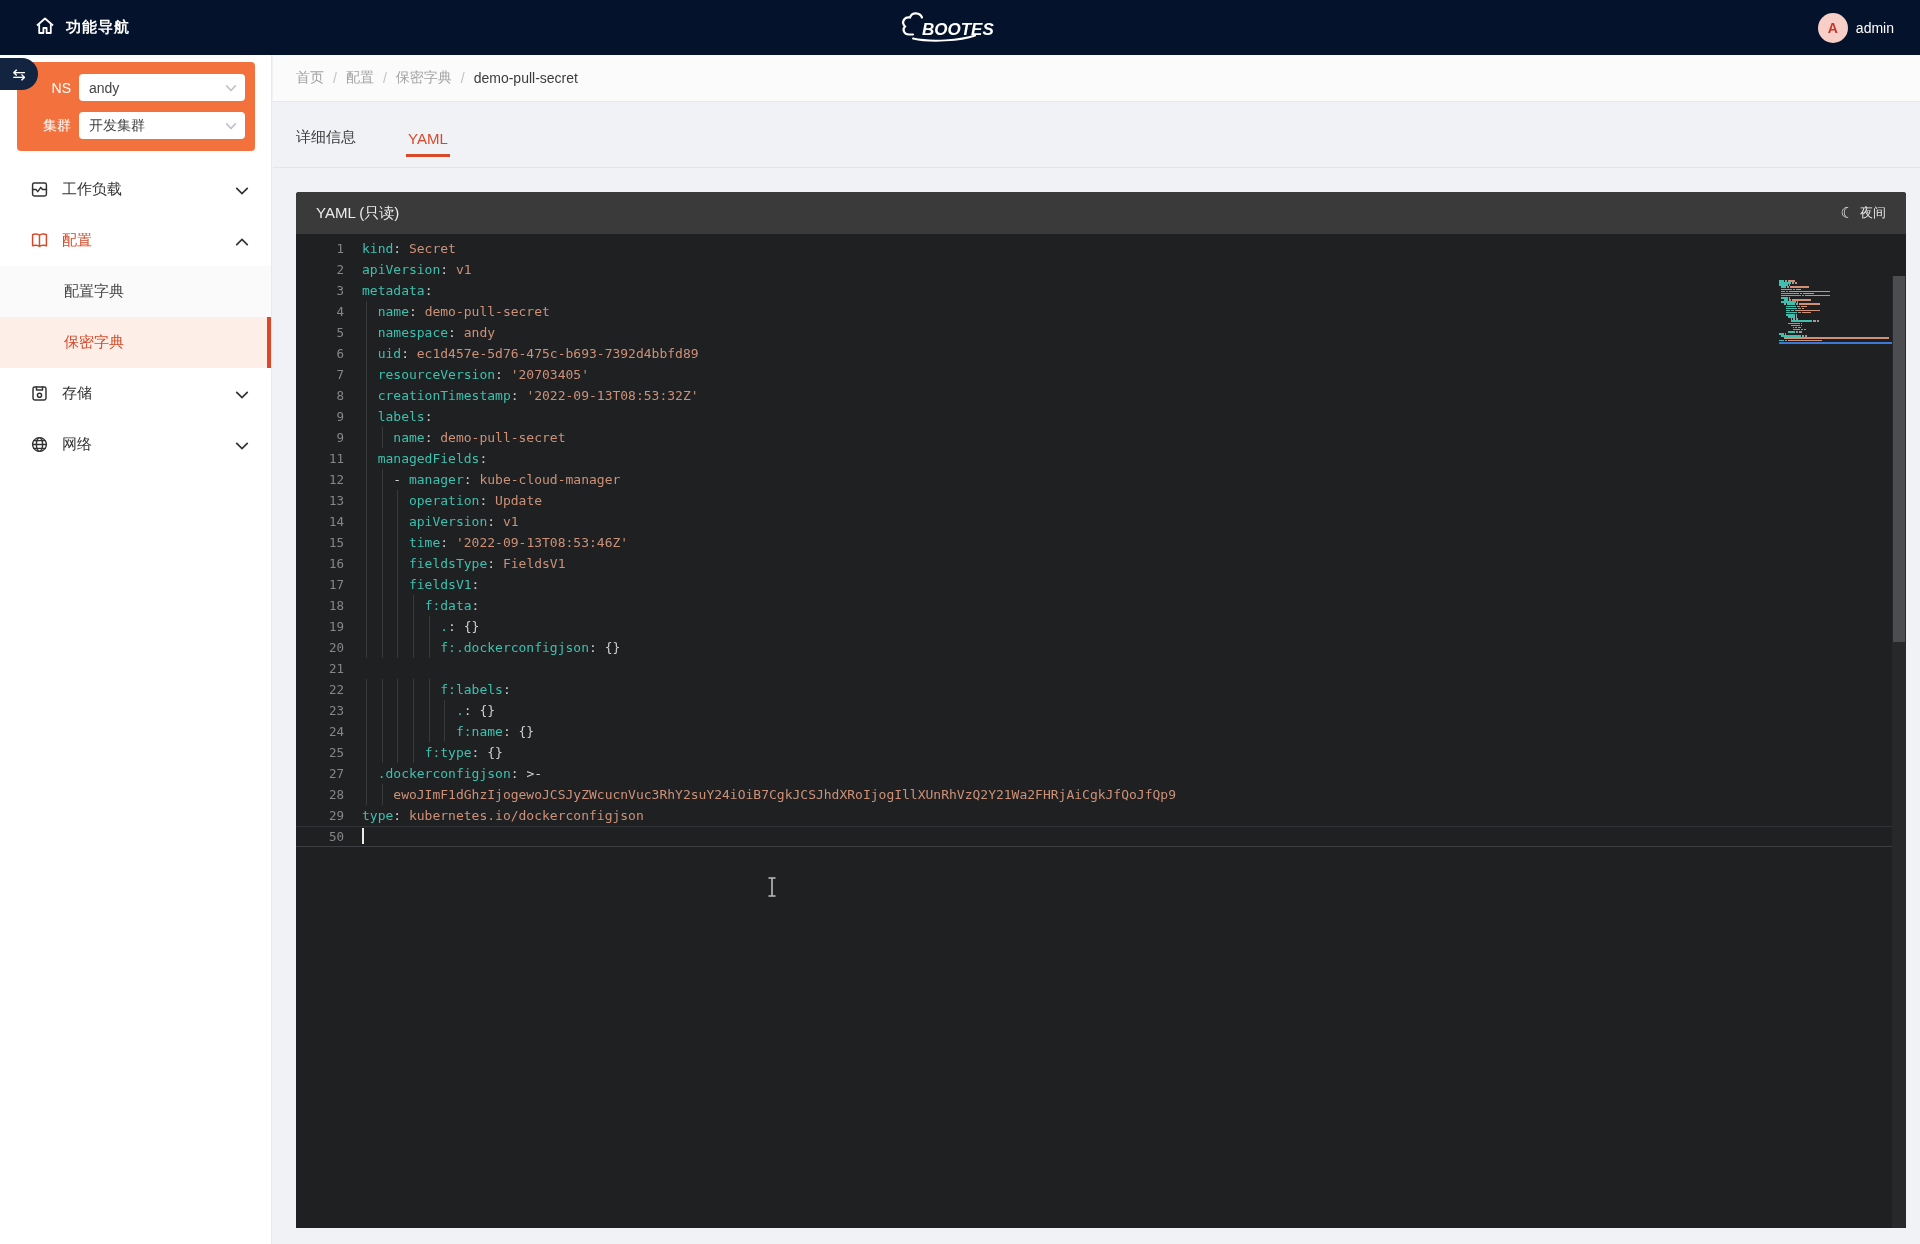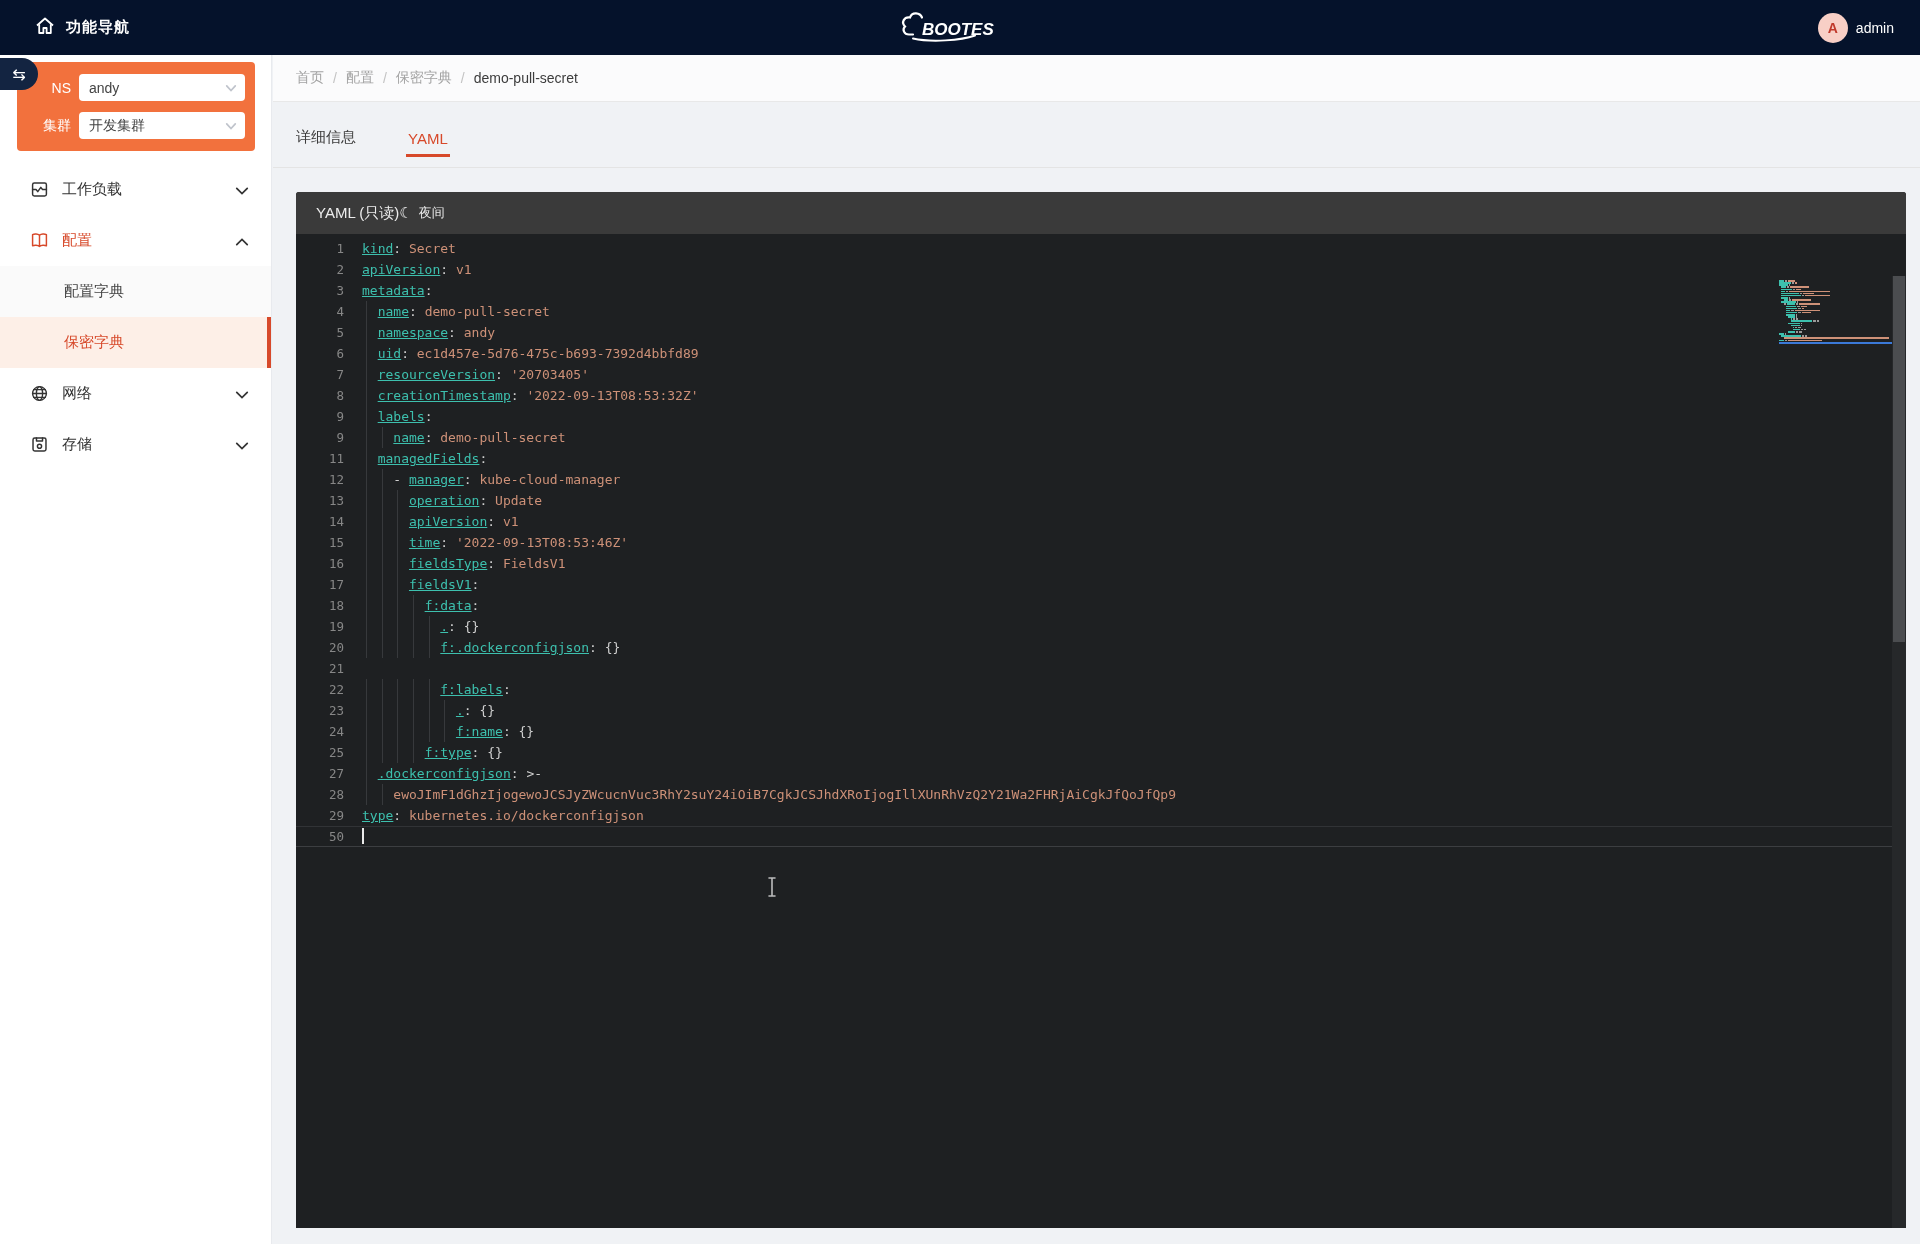--- a/index.html
+++ b/index.html
@@ -73,36 +73,36 @@
   .tab { font-size:15px; color:#3c3c3c; padding-bottom:20px; position:relative; cursor:pointer; }
   .tab.active { color:#d7492a; }
   .tab.active::after { content:""; position:absolute; left:-2px; right:-2px; bottom:10px; height:3px; background:#d7492a; }
   
   .editor {
     position:absolute; left:23px; top:137px; width:1610px; height:1036px;
     border-radius:3px 3px 0 0; overflow:hidden; background:#1e2022;
   }
   .ed-header {
     height:42px; background:#3a3a3a; color:#ececec; display:flex; align-items:center;
-    padding:0 20px; font-size:15px; 
+    padding:0 20px; font-size:15px; justify-content:space-between;
   }
   .night { display:flex; align-items:center; gap:6px; font-size:13px; color:#e8e8e8; cursor:pointer; }
   .night .moon { font-size:15px; }
   .ed-body {
     position:absolute; top:42px; left:0; right:0; bottom:0; background:#1e2022;
     font-family:"DejaVu Sans Mono","Liberation Mono",monospace; font-size:13px;
     padding-top:4px;
   }
   .code-line { display:flex; height:21px; line-height:21px; padding-right:140px; }
   .ln {
     width:48px; flex:none; text-align:right; padding-right:0; color:#878787; font-size:12.5px;
     user-select:none;
   }
   .lc { flex:1; position:relative; white-space:pre; padding-left:18px; color:#cfcfcf; }
-  .tok-key { color:#3dc0ae;text-decoration:underline; }
+  .tok-key { color:#3dc0ae; }
   .tok-val { color:#ce9178; }
   .tok-pln { color:#cfcfcf; }
   .ig { position:absolute; top:0; bottom:0; width:1px; background:#37393c; }
   .code-line.current { box-shadow: inset 0 -1px 0 #3c3e41, inset 0 1px 0 #313336; }
   .caret { display:inline-block; width:2px; height:16px; background:#eaeaea; vertical-align:middle; margin-top:-3px; }
   
   .minimap {
     position:absolute; top:46px; right:14px; width:113px; height:70px; overflow:hidden;
   }
   .mm-line { display:flex; height:1.5px; margin-bottom:0.63px; }
@@ -200,43 +200,43 @@
     <div class="sub-item">
       <span>配置字典</span>
     </div>
 
     <div class="sub-item active">
       <span>保密字典</span>
     </div>
 
     <div class="menu-item">
       <span class="mi-icon">
+        <svg width="19" height="19" viewBox="0 0 22 22" fill="none" stroke="#333" stroke-width="1.7" stroke-linejoin="round" stroke-linecap="round">
+          <rect x="3.5" y="3.5" width="15" height="15" rx="2"></rect>
+          <path d="M7.5 3.5 v3.5 h7 v-3.5"></path>
+          <circle cx="11" cy="13" r="2.4"></circle>
+        </svg>
+      </span>
+      <span>存储</span>
+      <span class="chev">
+        <svg width="14" height="12" viewBox="0 0 16 12" fill="none" stroke="#333" stroke-width="2" stroke-linecap="round">
+            <polyline points="2,3 8,9 14,3"></polyline>
+          </svg>
+      </span>
+    </div>
+
+    <div class="menu-item">
+      <span class="mi-icon">
         <svg width="19" height="19" viewBox="0 0 22 22" fill="none" stroke="#333" stroke-width="1.6" stroke-linecap="round">
           <circle cx="11" cy="11" r="8"></circle>
             <ellipse cx="11" cy="11" rx="3.6" ry="8"></ellipse>
             <path d="M3 11 h16 M4.2 6.5 h13.6 M4.2 15.5 h13.6"></path>
         </svg>
       </span>
       <span>网络</span>
-      <span class="chev">
-        <svg width="14" height="12" viewBox="0 0 16 12" fill="none" stroke="#333" stroke-width="2" stroke-linecap="round">
-            <polyline points="2,3 8,9 14,3"></polyline>
-          </svg>
-      </span>
-    </div>
-
-    <div class="menu-item">
-      <span class="mi-icon">
-        <svg width="19" height="19" viewBox="0 0 22 22" fill="none" stroke="#333" stroke-width="1.7" stroke-linejoin="round" stroke-linecap="round">
-          <rect x="3.5" y="3.5" width="15" height="15" rx="2"></rect>
-          <path d="M7.5 3.5 v3.5 h7 v-3.5"></path>
-          <circle cx="11" cy="13" r="2.4"></circle>
-        </svg>
-      </span>
-      <span>存储</span>
       <span class="chev">
         <svg width="14" height="12" viewBox="0 0 16 12" fill="none" stroke="#333" stroke-width="2" stroke-linecap="round">
             <polyline points="2,3 8,9 14,3"></polyline>
           </svg>
       </span>
     </div>
   </div>
 </div>
 
 <div class="main">

